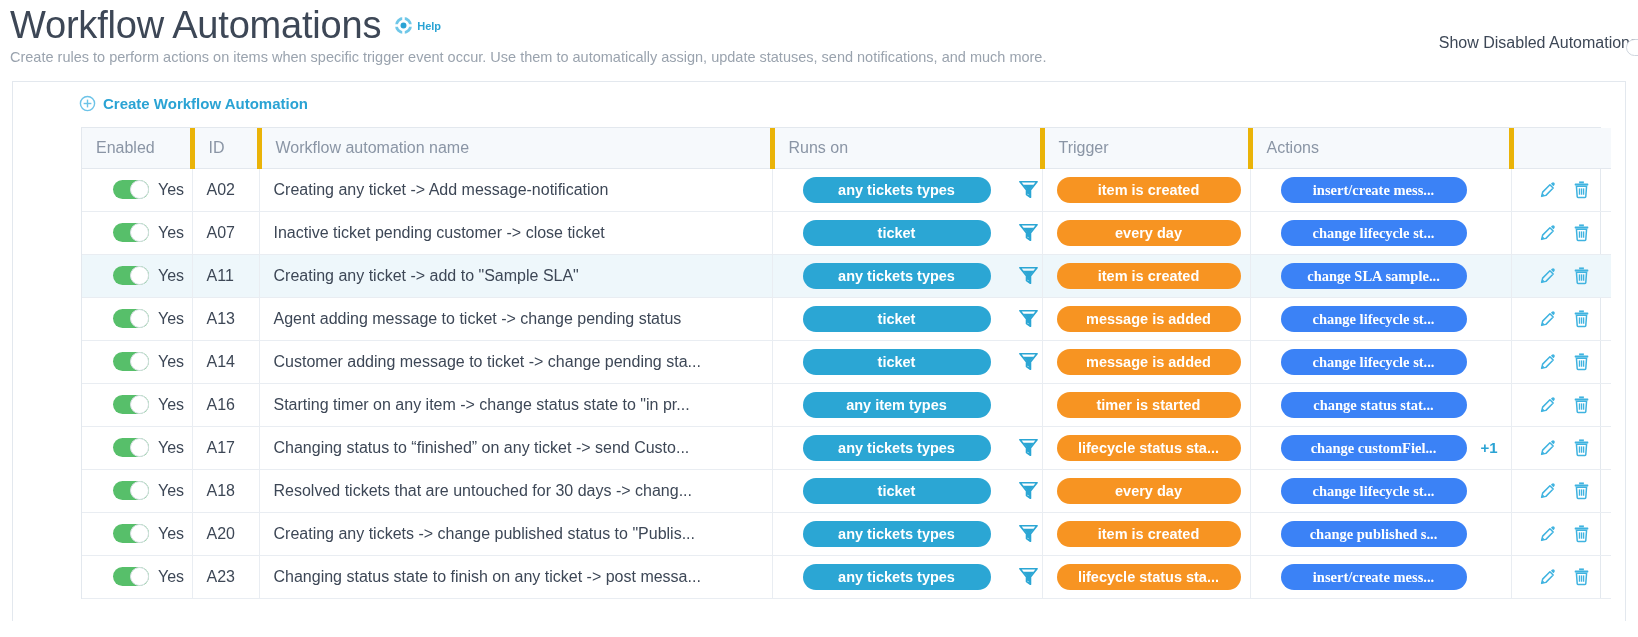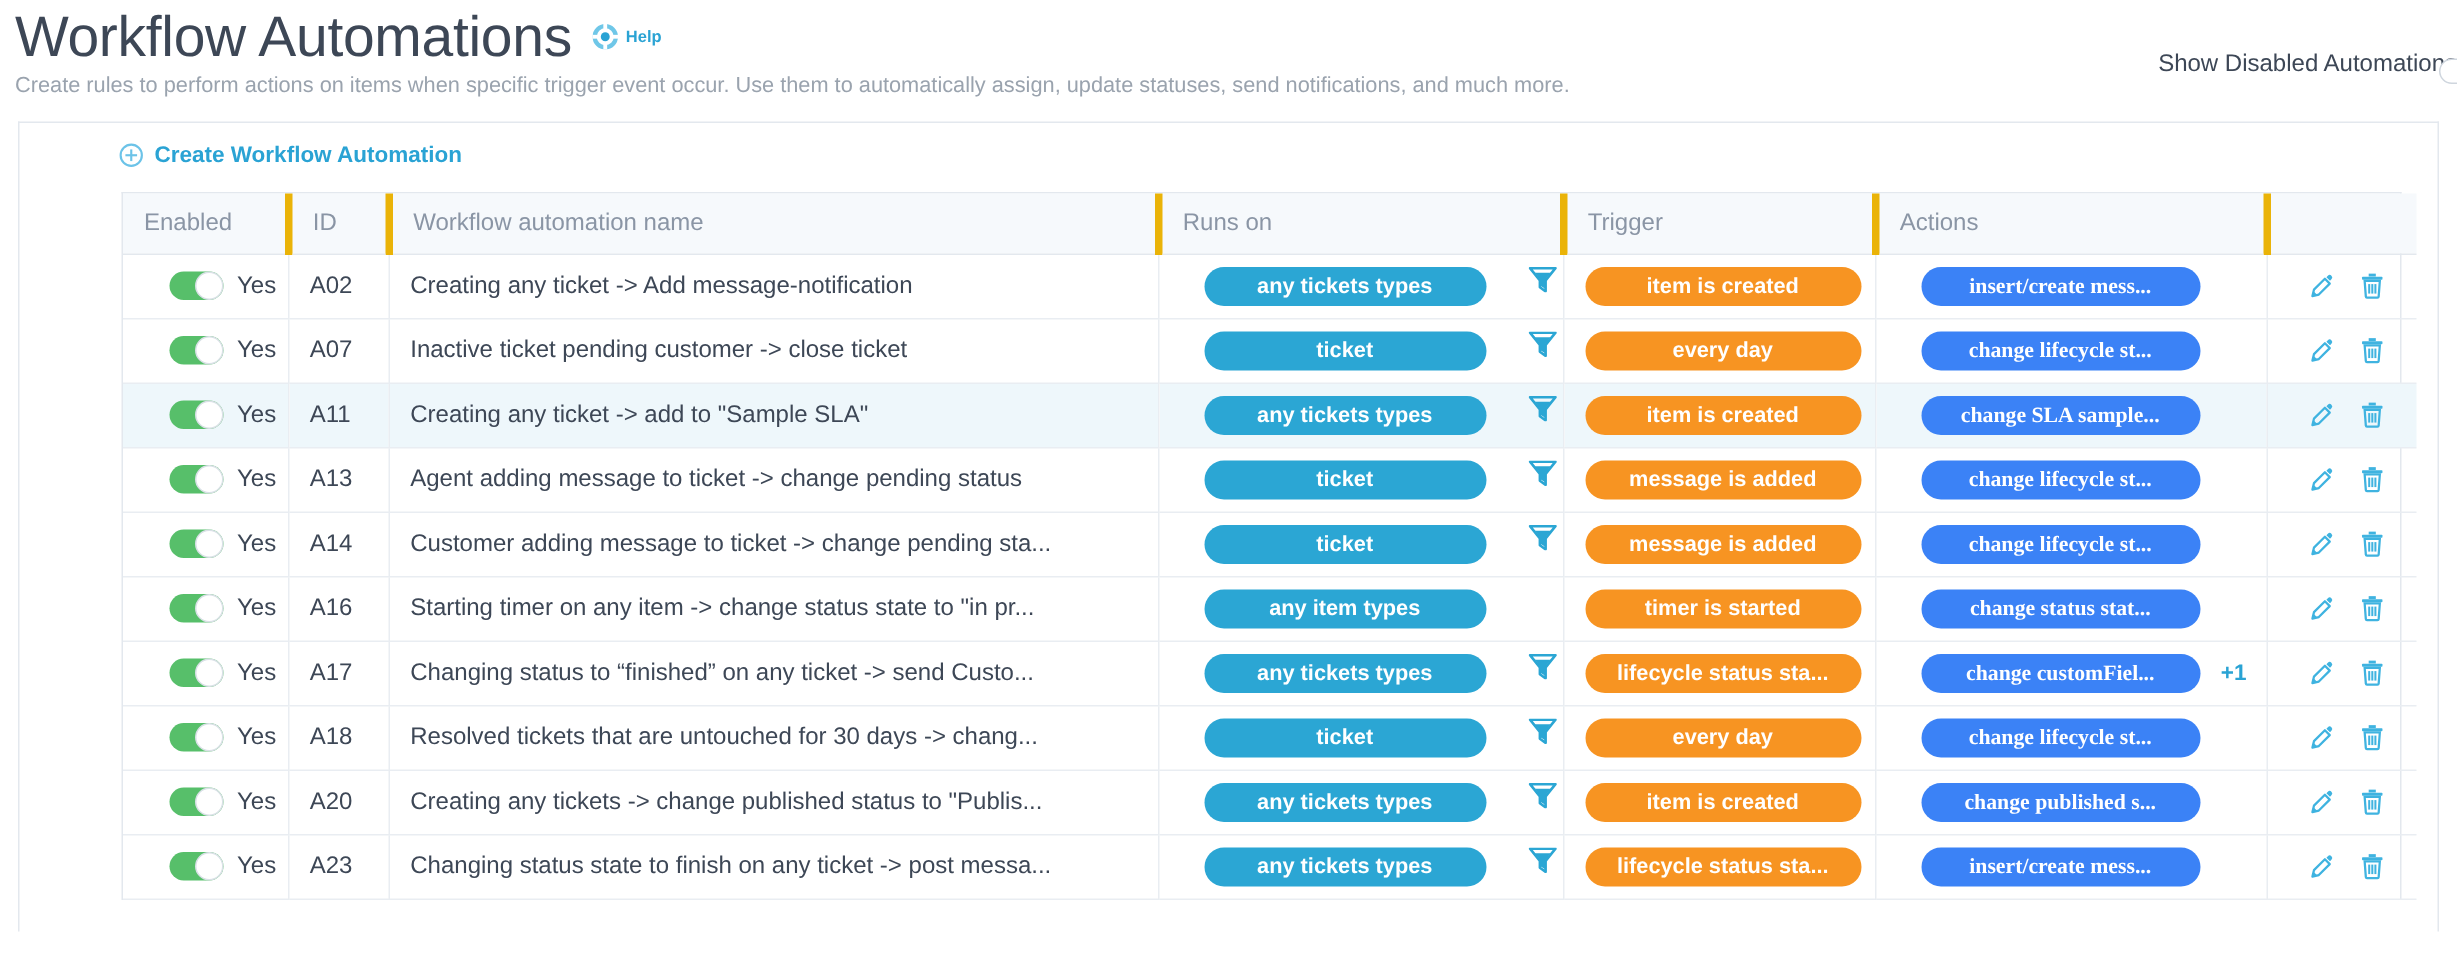--- a/index.html
+++ b/index.html
@@ -203,20 +203,21 @@
     box-sizing: border-box;
     cursor: pointer;
     vertical-align: middle;
   }
   .pill-blue   { background: #2ba6d4; width: 188px; }
   .pill-orange { background: #f79422; width: 184px; }
   .pill-green  { background: #3b82f6; width: 186px; font-family: Liberation Serif, serif; }
 
   .runs-cell {
     display: flex;
+    align-items: center;
     gap: 28px;
     padding-left: 16px;
   }
   .trigger-cell { padding-left: 10px; }
   .actions-cell {
     display: flex;
     align-items: center;
     gap: 14px;
     padding-left: 16px;
   }

